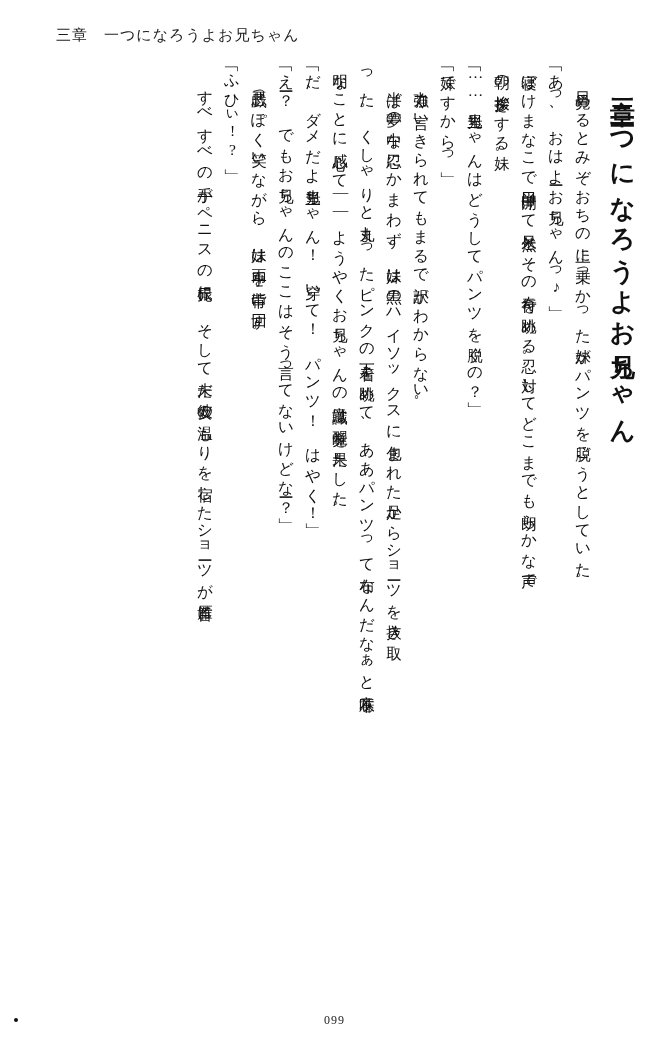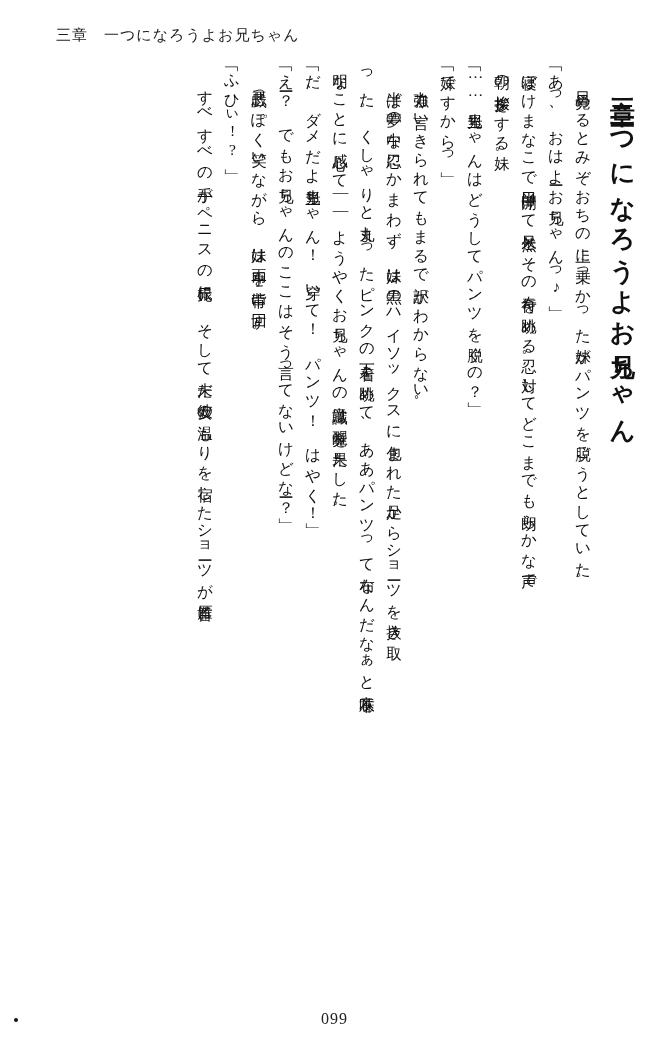--- a/index.html
+++ b/index.html
@@ -84,21 +84,21 @@
   .vline.indent {
     padding-top: 17px;
   }
 
   .page-number {
     position: absolute;
     bottom: 22px;
     left: 0;
     width: 100%;
     text-align: center;
-    font-size: 16px;
+    font-size: 12px;
     letter-spacing: 1px;
     color: #222222;
     font-family: "Liberation Serif", "DejaVu Serif", serif;
   }
 
   .spine-dot {
     position: absolute;
     left: 14px;
     bottom: 28px;
     width: 4px;

